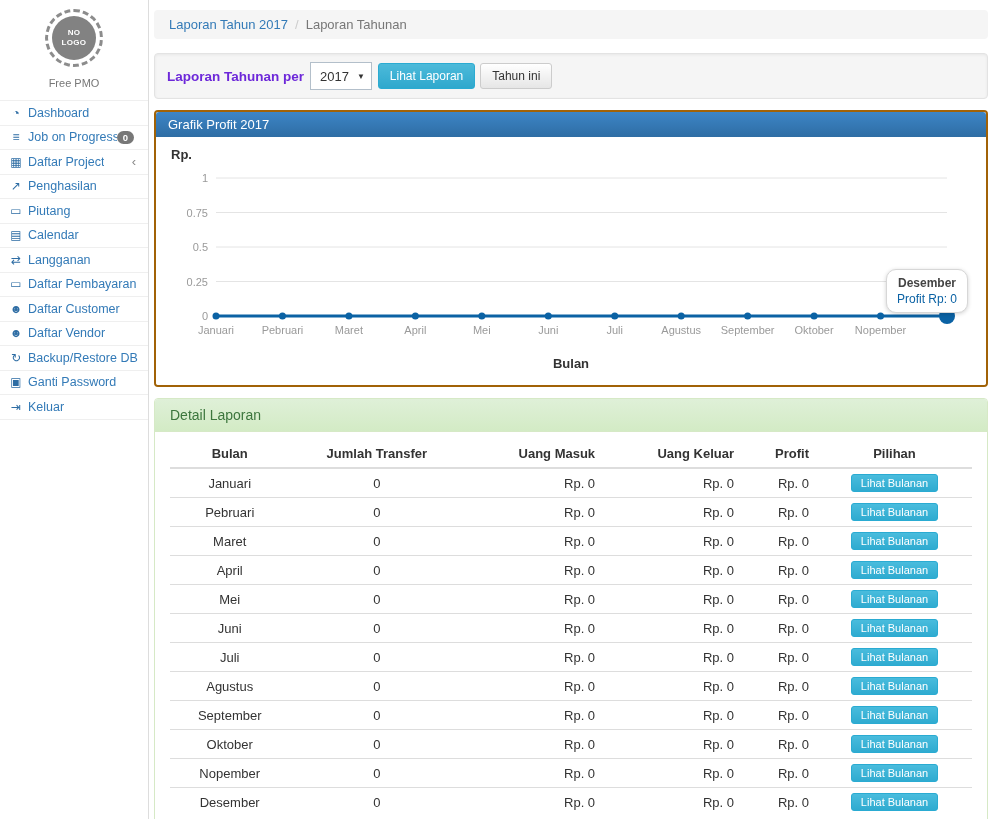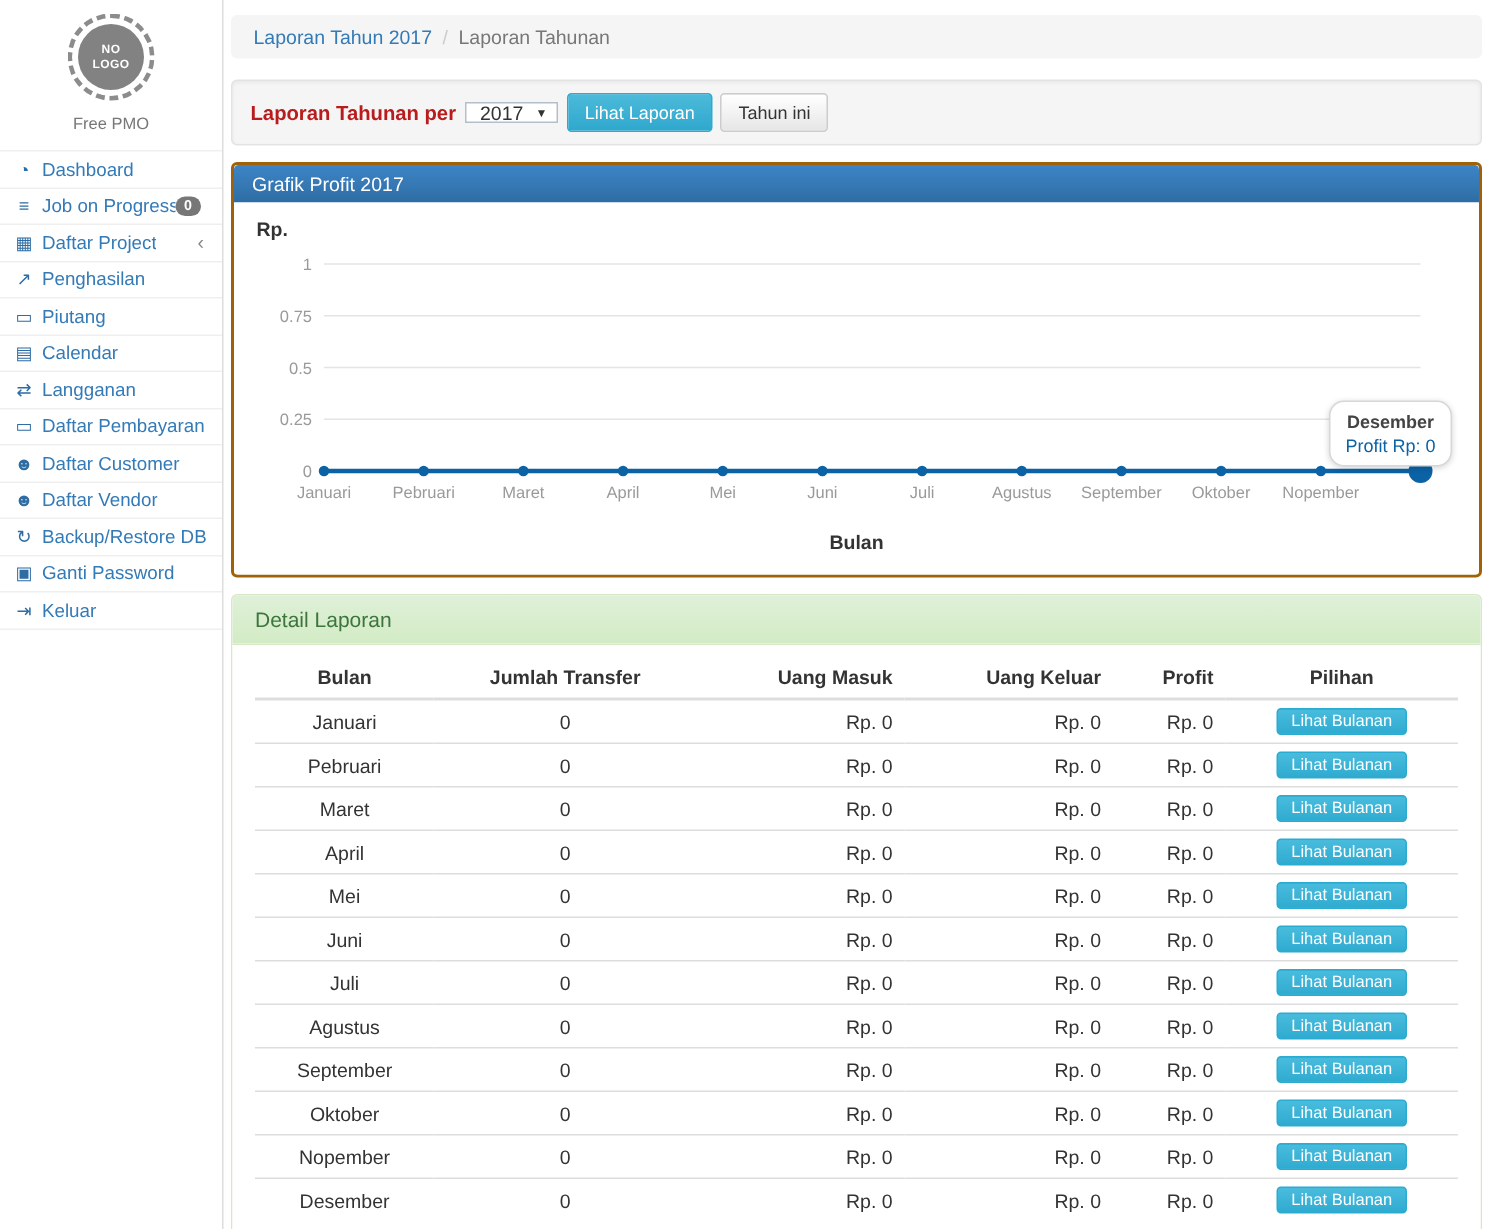--- a/index.html
+++ b/index.html
@@ -23,22 +23,22 @@
 
   
   .main { flex:1; padding:10px 12px 0 5px; min-width:0; }
 
   .breadcrumb { background:#f5f5f5; border-radius:4px; padding:7px 15px; margin-bottom:14px; color:#777; }
   .breadcrumb a { color:#337ab7; }
   .breadcrumb .sep { margin:0 7px; color:#ccc; }
 
   .well { background:#f5f5f5; border:1px solid #e3e3e3; border-radius:4px; padding:8px 12px; margin-bottom:11px;
           box-shadow:inset 0 1px 3px rgba(0,0,0,.06); display:flex; align-items:center; }
-  .filter-label { color:#b91c1c; font-weight:bold; font-size:13.5px; margin-right:6px; }
-  .select-box { background:#fff; border:1px solid #b3bfca; padding:4px 6px 4px 9px; display:inline-flex; align-items:center; gap:8px; height:14px; cursor:pointer; }
+  .filter-label { color:#6d28d9; font-weight:bold; font-size:13.5px; margin-right:6px; }
+  .select-box { background:#fff; border:1px solid #b3bfca; padding:4px 6px 4px 9px; display:inline-flex; align-items:center; gap:8px; height:28px; cursor:pointer; }
   .select-box .caret { font-size:8px; color:#333; }
   .btn { display:inline-block; border-radius:3px; font-size:12px; padding:5px 11px; line-height:1.2; cursor:pointer; border:1px solid transparent; }
   .btn-info { background:linear-gradient(#4cbada,#2fa8cd); border-color:#2aabd2; color:#fff; margin-left:6px; }
   .btn-default { background:linear-gradient(#ffffff,#e6e6e6); border-color:#ccc; color:#333; margin-left:5px; }
 
   .panel { border-radius:4px; margin-bottom:11px; }
   .panel-primary { border:2px solid #a16207; }
   .panel-primary .panel-heading { background:linear-gradient(#3d85c6,#2e6da4); color:#fff; padding:5px 12px; font-size:13px;
      border-radius:3px 3px 0 0; }
   .panel-success { border:1px solid #d6e9c6; }

